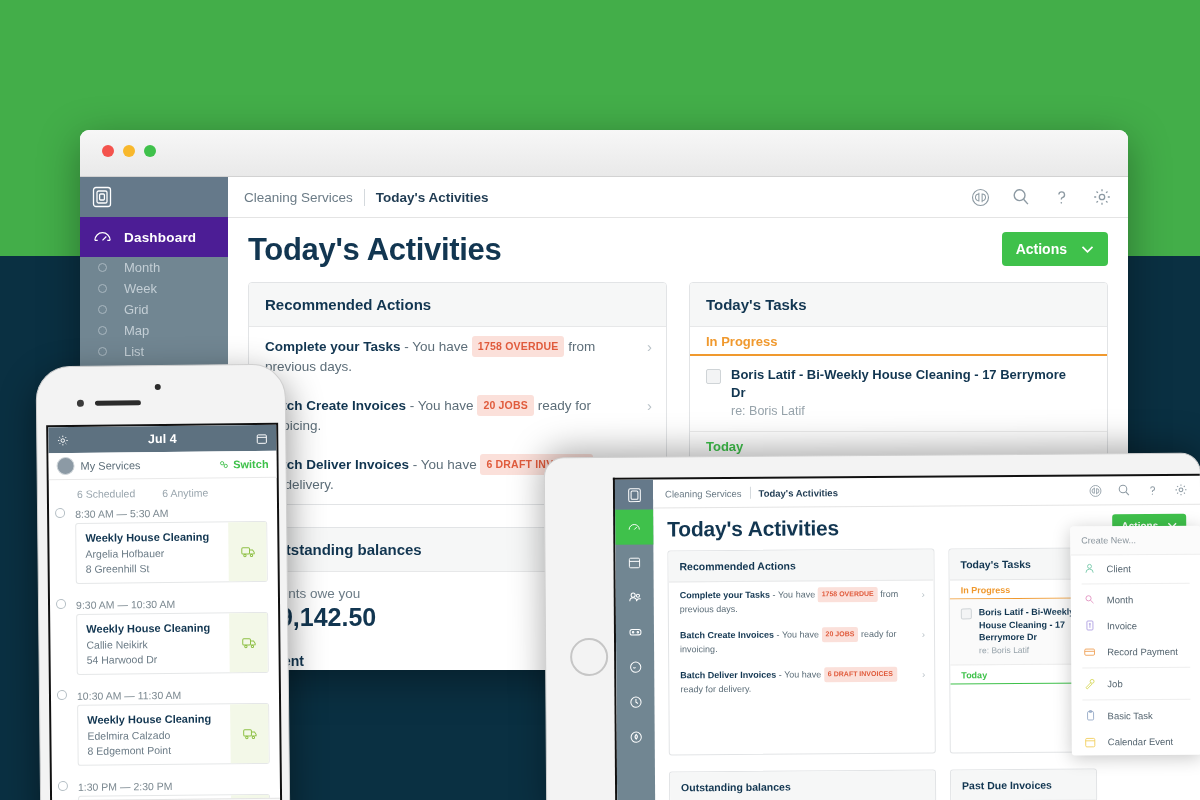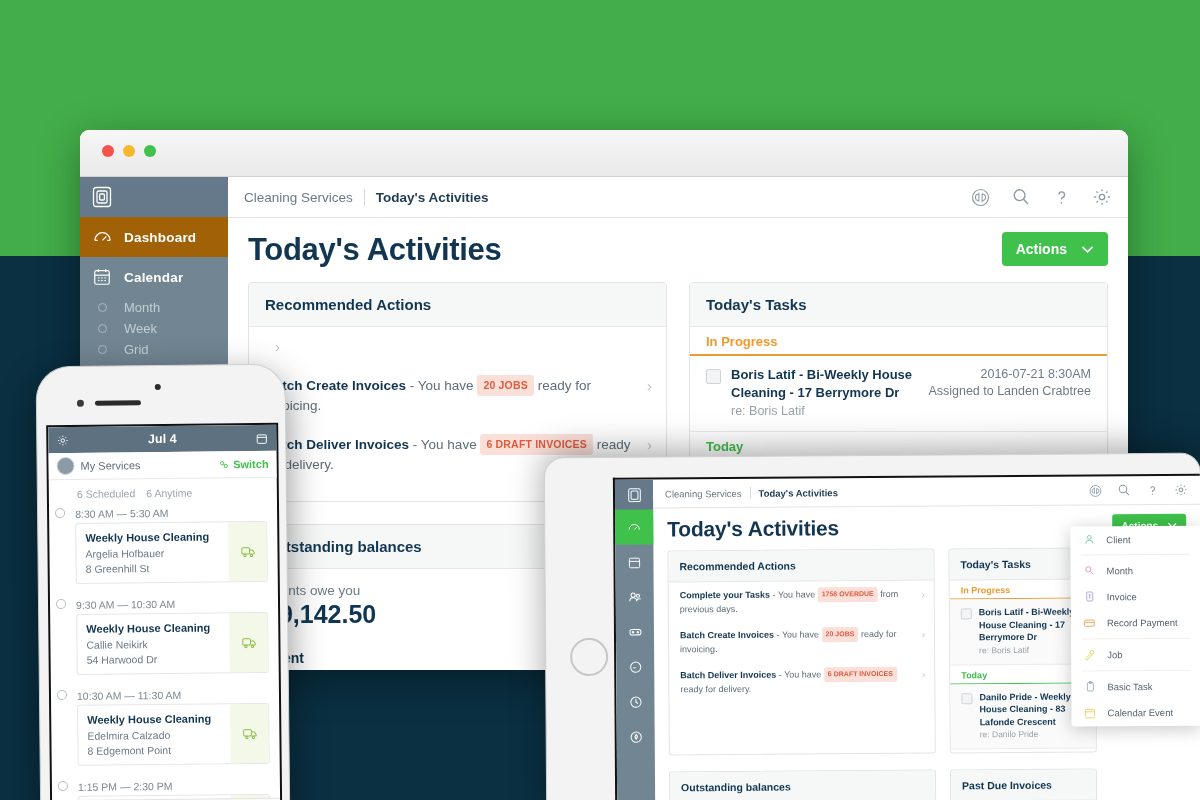--- a/index.html
+++ b/index.html
@@ -24,21 +24,21 @@
   .dot{width:12px;height:12px;border-radius:50%;}
   .dot.r{background:#f4534d;}.dot.y{background:#f8b82c;}.dot.g{background:#3fc14b;}
 
   .dt-body{display:flex;height:494px;}
   .dt-side{width:148px;background:#718692;flex:none;position:relative;}
   .dt-logo{height:40px;background:#65798a;display:flex;align-items:center;}
   .dt-logo .ic{width:44px;display:flex;justify-content:center;}
   .side-row{display:flex;align-items:center;height:40px;color:#fff;}
   .side-row .ic{width:44px;display:flex;justify-content:center;align-items:center;flex:none;}
   .side-row .lbl{font-size:13.5px;font-weight:bold;letter-spacing:.2px;}
-  .side-row.active{background:#a16207;}
+  .side-row.active{background:#4c1d95;}
   .side-sub{display:flex;align-items:center;height:21px;color:#c3ced5;font-size:13px;}
   .side-sub .bullet{width:44px;display:flex;justify-content:center;flex:none;}
   .side-sub .bullet i{width:7px;height:7px;border:1px solid #a9b7c0;border-radius:50%;display:block;}
 
   .dt-main{flex:1;background:#ffffff;min-width:0;}
   .dt-topbar{height:40px;border-bottom:1px solid #e4e4e4;display:flex;align-items:center;
     padding:0 16px;justify-content:space-between;}
   .crumbs{display:flex;align-items:center;font-size:13.5px;color:#6b7b86;}
   .crumbs .sep{width:1px;height:17px;background:#d4d9dd;margin:0 11px;}
   .crumbs .cur{color:#1f3b52;font-weight:bold;}
@@ -102,21 +102,21 @@
   .ph-screen{position:absolute;left:9px;top:58px;width:228px;height:404px;background:#fff;
     border:2px solid #111;overflow:hidden;}
   .ph-nav{height:26px;background:#5d7180;display:flex;align-items:center;
     justify-content:space-between;padding:0 8px;color:#fff;font-size:12.5px;font-weight:bold;}
   .ph-sub{height:26px;background:#fff;border-bottom:1px solid #e9e9e9;display:flex;
     align-items:center;justify-content:space-between;padding:0 8px;}
   .ph-sub .l{display:flex;align-items:center;gap:6px;font-size:11px;color:#5d6e79;}
   .ph-sub .av{width:16px;height:16px;border-radius:50%;background:#8c9aa5;border:1px solid #cfd5d9;}
   .ph-sub .sw{display:flex;align-items:center;gap:4px;font-size:11px;color:#3fc14b;font-weight:bold;}
   .ph-counts{font-size:10.5px;color:#9aa6ae;padding:8px 0 3px 28px;}
-  .ph-counts span{margin-right:8px;}
+  .ph-counts span{margin-right:24px;}
   .ph-tl{position:relative;padding-left:26px;}
   .ph-time{font-size:10.5px;color:#7b8890;padding:5px 0 3px 0;position:relative;}
   .ph-time i{position:absolute;left:-20px;top:5px;width:8px;height:8px;border-radius:50%;
     border:1px solid #b4bec4;display:block;background:#fff;}
   .ph-card{border:1px solid #e5e7e8;border-radius:3px;display:flex;margin:0 10px 10px 0;background:#fff;}
   .ph-card .body{flex:1;padding:8px 9px;}
   .ph-card .t{font-size:11px;font-weight:bold;color:#123651;}
   .ph-card .l1{font-size:10.5px;color:#6b7b86;margin-top:4px;}
   .ph-card .l2{font-size:10.5px;color:#6b7b86;margin-top:3px;}
   .ph-card .rt{width:38px;background:#f3f8e8;display:flex;align-items:center;justify-content:center;}
@@ -215,31 +215,20 @@
         <span class="ic">
           <svg width="21" height="21" viewBox="0 0 22 22" fill="none" stroke="#fff" stroke-width="1.3">
             <path d="M3 14a8 8 0 0 1 16 0"></path>
               <path d="M11 14l4-4"></path>
               <path d="M3 14h3M16 14h3"></path>
           </svg>
         </span>
         <span class="lbl">Dashboard</span>
       </div>
 
-      <div class="side-row">
-        <span class="ic">
-          <svg width="20" height="20" viewBox="0 0 22 22" fill="none" stroke="#fff" stroke-width="1.3">
-            <rect x="3" y="4" width="16" height="15" rx="2"></rect>
-              <path d="M3 9h16"></path>
-            <path d="M7 2.5v3M15 2.5v3"></path>
-            <path d="M6.5 12h2M10 12h2M13.5 12h2M6.5 15h2M10 15h2M13.5 15h2" stroke-width="1.1"></path>
-          </svg>
-        </span>
-        <span class="lbl">Calendar</span>
-      </div>
 
       <div class="side-sub">
         <span class="bullet">
             <i></i>
           </span>
         <span>Month</span>
       </div>
       <div class="side-sub">
         <span class="bullet">
             <i></i>
@@ -310,44 +299,41 @@
                 <path d="M1.5 1.8L6.5 6.8l5-5"></path>
               </svg>
           </span>
         </button>
       </div>
 
       <div class="cards">
         <div class="card c1">
           <div class="card-hd">Recommended Actions</div>
           <div class="ra-row">
+            <div><b>Complete your Tasks</b><span> - You have </span><span class="pill">1758 OVERDUE</span><span> from previous days.</span></div>
             <span class="chev">›</span>
           </div>
           <div class="ra-row">
             <div><b>Batch Create Invoices</b><span> - You have </span><span class="pill">20 JOBS</span><span> ready for invoicing.</span></div>
             <span class="chev">›</span>
           </div>
           <div class="ra-row">
             <div><b>Batch Deliver Invoices</b><span> - You have </span><span class="pill">6 DRAFT INVOICES</span><span> ready for delivery.</span></div>
             <span class="chev">›</span>
           </div>
         </div>
 
         <div class="card c2">
           <div class="card-hd">Today's Tasks</div>
           <div class="grp inprog">In Progress</div>
           <div class="task">
             <span class="cb"></span>
             <div class="tx">
               <span>Boris Latif - Bi-Weekly House Cleaning - 17 Berrymore Dr</span>
               <div class="sub">re: Boris Latif</div>
-            </div>
-            <div class="rt">
-              <div>2016-07-21 8:30AM</div>
-              <div>Assigned to Landen Crabtree</div>
             </div>
           </div>
           <div class="grp today">Today</div>
           <div class="task">
             <span class="cb"></span>
             <div class="tx"><span>Danilo Pride - Weekly House</span></div>
             <div class="rt">
                 <div>2016-07-21 1:00PM</div>
               </div>
           </div>
@@ -516,38 +502,34 @@
 
         <div class="tb-card b">
           <div class="tb-card-hd">Today's Tasks</div>
           <div class="tb-grp inprog">In Progress</div>
           <div class="tb-task">
             <span class="cb"></span>
             <div class="tx"><span>Boris Latif - Bi-Weekly House Cleaning - 17 Berrymore Dr</span>
               <div class="sub">re: Boris Latif</div></div>
           </div>
           <div class="tb-grp today">Today</div>
-          <div class="tb-task">
-            <span class="cb"></span>
-            <div class="tx"><span>Danilo Pride - Weekly House Cleaning - 83 Lafonde Crescent</span>
-              <div class="sub">re: Danilo Pride</div></div>
-          </div>
         </div>
       </div>
 
       <div class="tb-lower">
         <div class="tb-card a">
           <div class="tb-card-hd">Outstanding balances</div>
         </div>
         <div class="tb-card b">
           <div class="tb-card-hd">Past Due Invoices</div>
         </div>
       </div>
 
       <div class="dropdown">
+        <div class="dd-hd">Create New...</div>
         <div class="dd-item">
           <span class="di">
               <svg width="12" height="12" viewBox="0 0 20 20" fill="none" stroke="#6fc6a6" stroke-width="1.4">
                 <circle cx="10" cy="6.5" r="3.3"></circle>
                 <path d="M4 17a6 6 0 0 1 12 0"></path>
               </svg>
             </span>
           <span>Client</span>
         </div>
         <div class="dd-sep"></div>
@@ -701,21 +683,21 @@
         <div class="rt">
             <svg width="17" height="17" viewBox="0 0 22 22" fill="none" stroke="#8ec045" stroke-width="1.3">
               <rect x="3" y="6" width="10" height="8" rx="1.4"></rect>
               <path d="M13 9h4l2 3v2h-6"></path>
               <circle cx="7" cy="16" r="1.5"></circle>
               <circle cx="15.5" cy="16" r="1.5"></circle>
             </svg>
           </div>
       </div>
 
-      <div class="ph-time"><i></i><span>1:15 PM — 2:30 PM</span></div>
+      <div class="ph-time"><i></i><span>1:30 PM — 2:30 PM</span></div>
       <div class="ph-card" style="height:22px">
         <div class="body"></div>
         <div class="rt"></div>
       </div>
     </div>
 
     <div class="ph-tabs">
 
       <div class="ph-tab">
         

